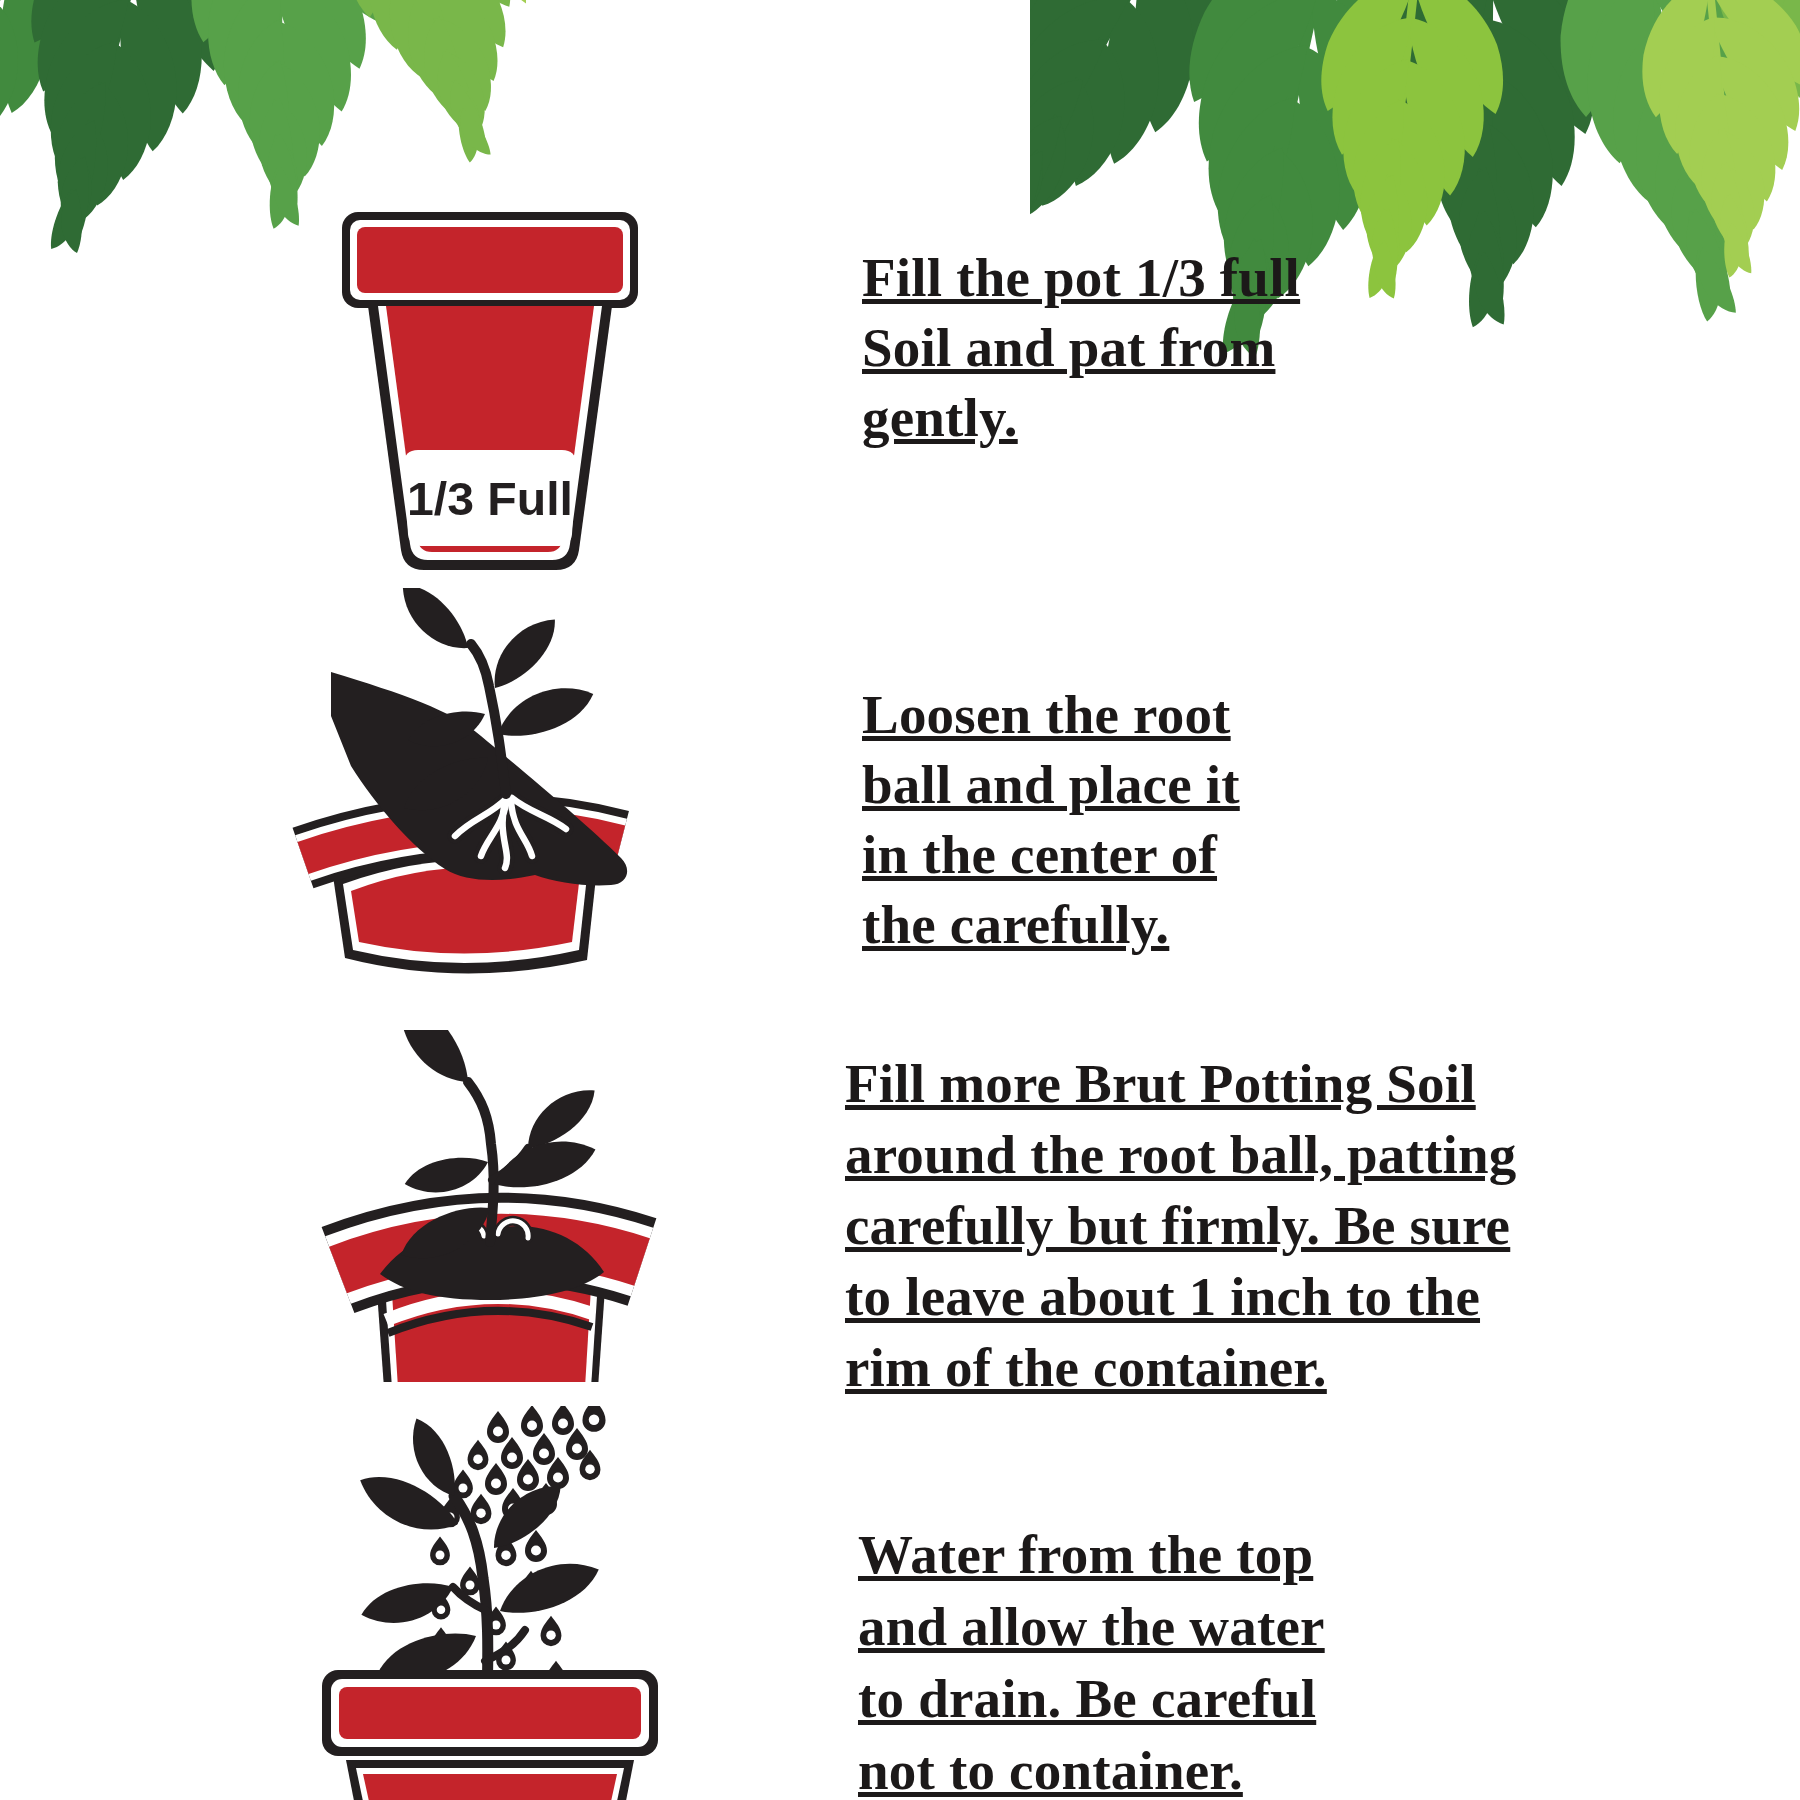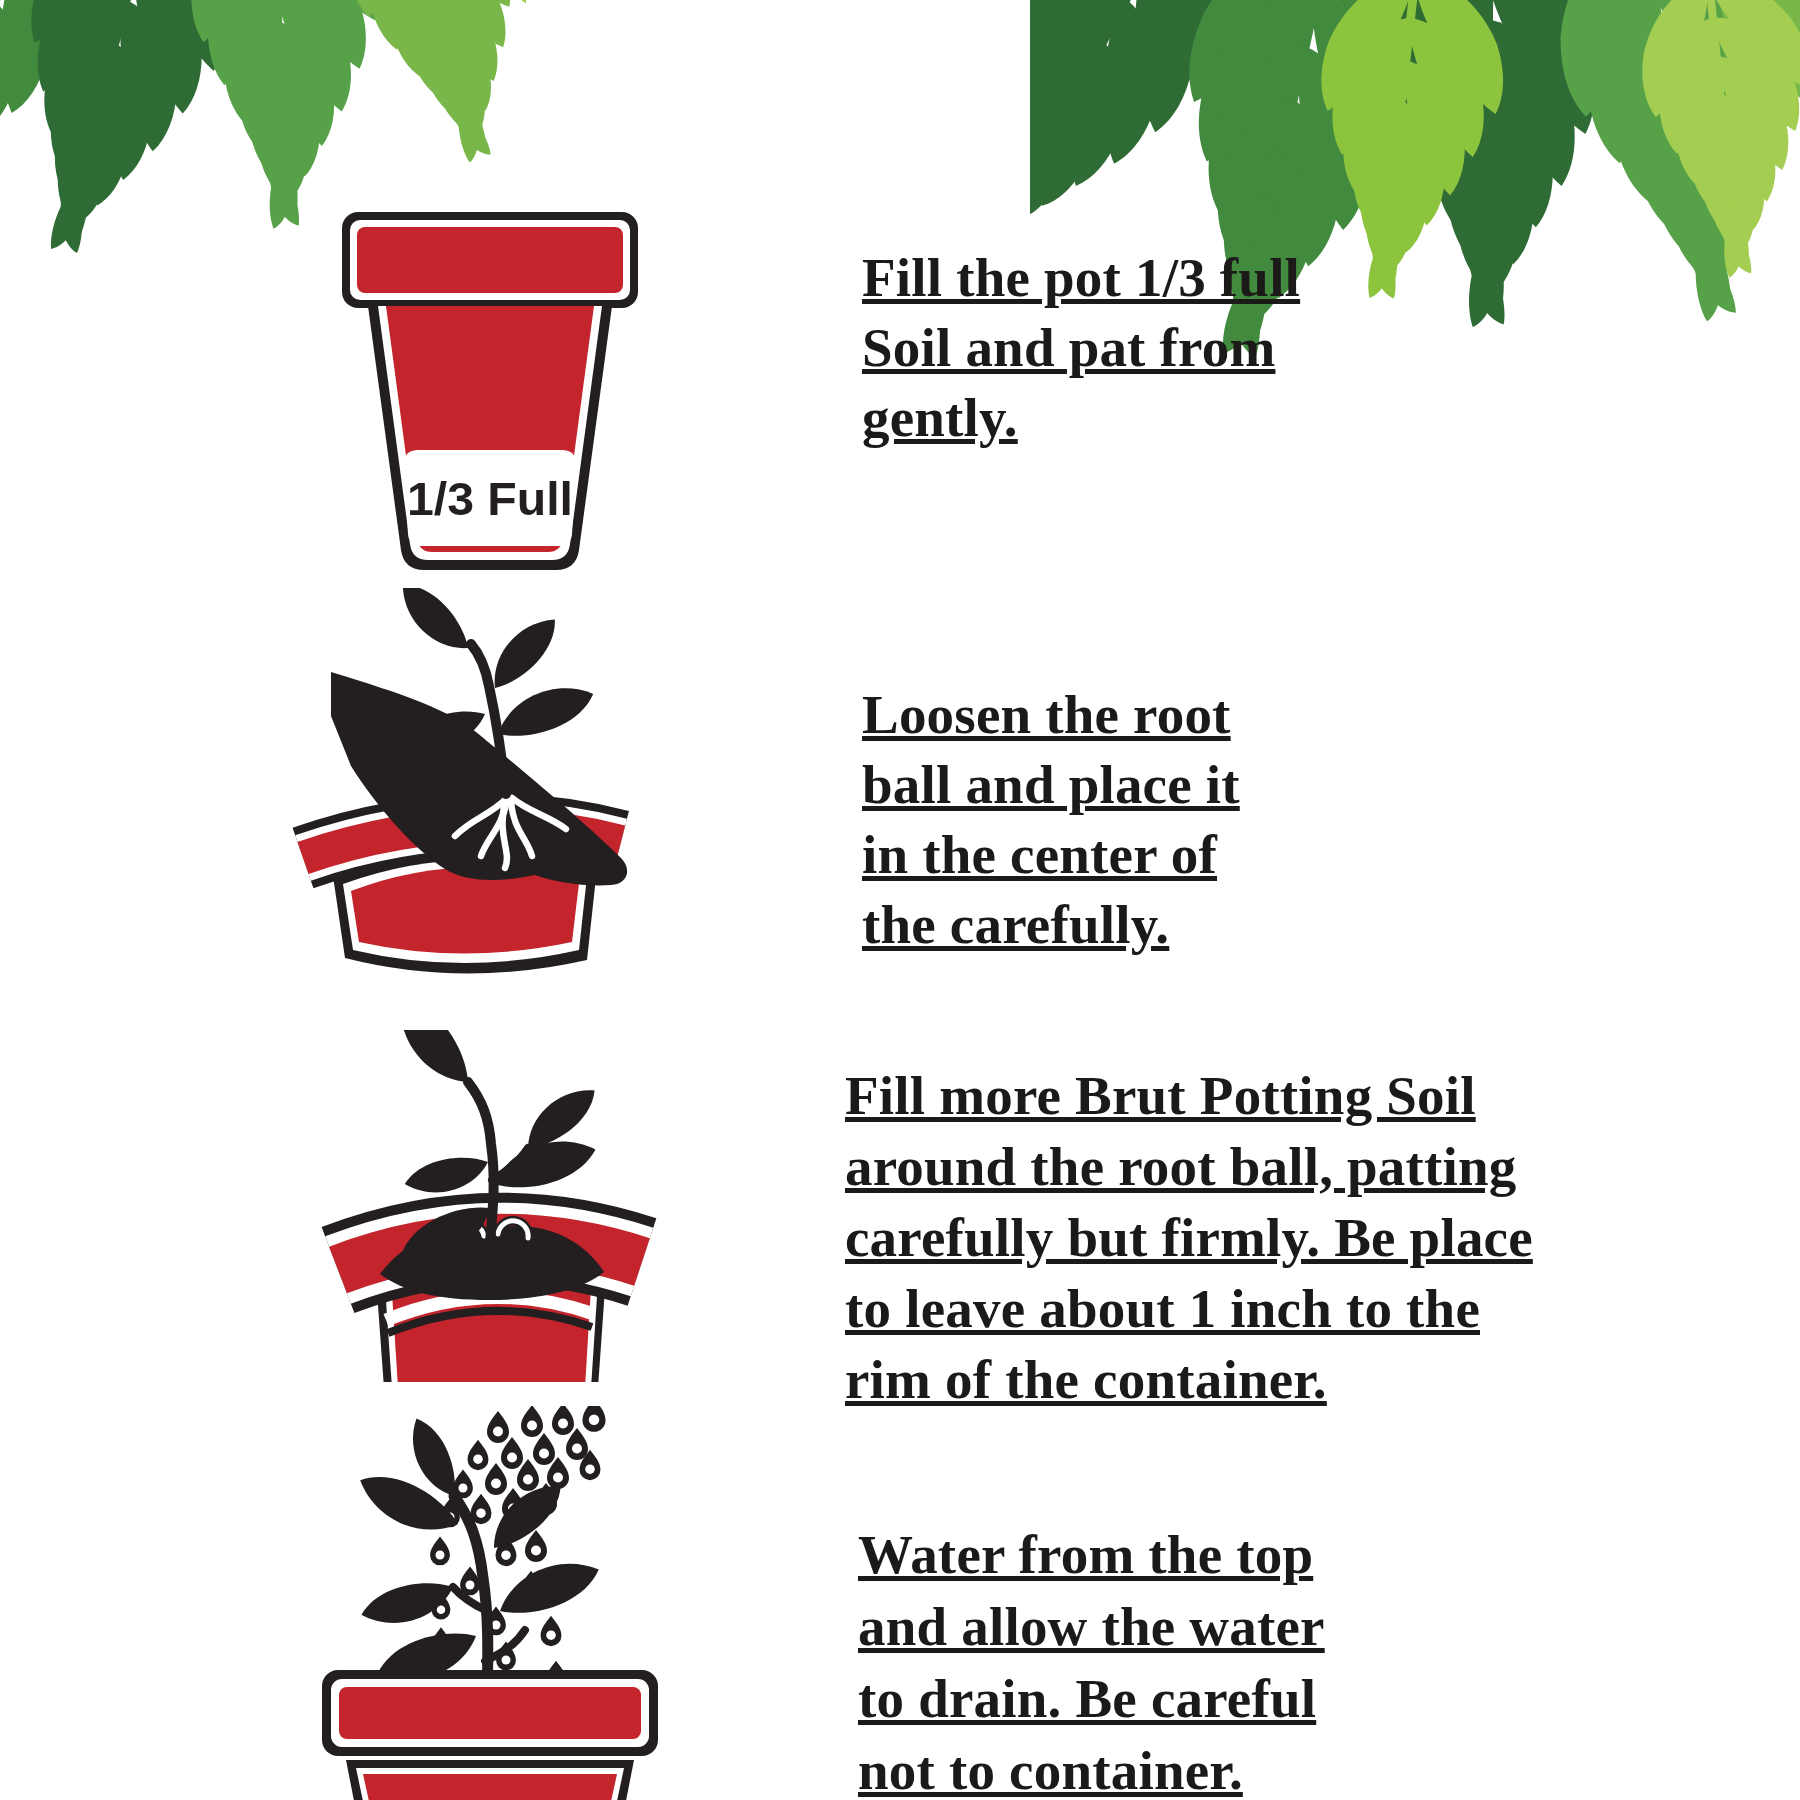--- a/index.html
+++ b/index.html
@@ -18,21 +18,21 @@
   .icon-3{left:318px;top:1030px;width:344px;height:352px;}
   .icon-4{left:320px;top:1406px;width:340px;height:394px;}
   .step-text{
     position:absolute;color:var(--ink-text,#1c1919);
     font-weight:700;font-size:55px;line-height:70px;letter-spacing:.2px;
     white-space:nowrap;
     text-decoration:underline;
   }
   .text-1{left:862px;top:243px;}
   .text-2{left:862px;top:680px;}
-  .text-3{left:845px;top:1048px;line-height:71px;margin-top:12px;}
+  .text-3{left:845px;top:1048px;line-height:71px;}
   .text-4{left:858px;top:1483px;line-height:72px;margin-top:36px;}
   .potlabel{font-family:"Liberation Sans",sans-serif;font-weight:bold;}
 </style>
 </head>
 <body>
 
 <div class="poster">
 
   <svg class="defs-holder" aria-hidden="true">
     <defs>
@@ -180,21 +180,21 @@
         <use href="#leaf" fill="var(--ink,#231f20)" transform="translate(150,52) rotate(-118) scale(1.12)"></use>
         <use href="#leaf" fill="var(--ink,#231f20)" transform="translate(210,118) rotate(-30) scale(0.92)"></use>
         <use href="#leaf" fill="var(--ink,#231f20)" transform="translate(170,132) rotate(176) scale(0.9)"></use>
         <use href="#leaf" fill="var(--ink,#231f20)" transform="translate(176,154) rotate(-8) scale(1.12)"></use>
         <use href="#leaf" fill="var(--ink,#231f20)" transform="translate(172,178) rotate(163) scale(1.05)"></use>
       </g>
     </svg>
     <div class="step-text text-3">
       <div>Fill more Brut Potting Soil</div>
       <div>around the root ball, patting</div>
-      <div>carefully but firmly. Be place</div>
+      <div>carefully but firmly. Be sure</div>
       <div>to leave about 1 inch to the</div>
       <div>rim of the container.</div>
     </div>
   </section>
 
   <section>
     <svg class="step-icon icon-4" viewBox="0 0 340 394">
       <g>
         <use href="#drop" transform="translate(178,20)"></use>
         <use href="#drop" transform="translate(212,14)"></use>

